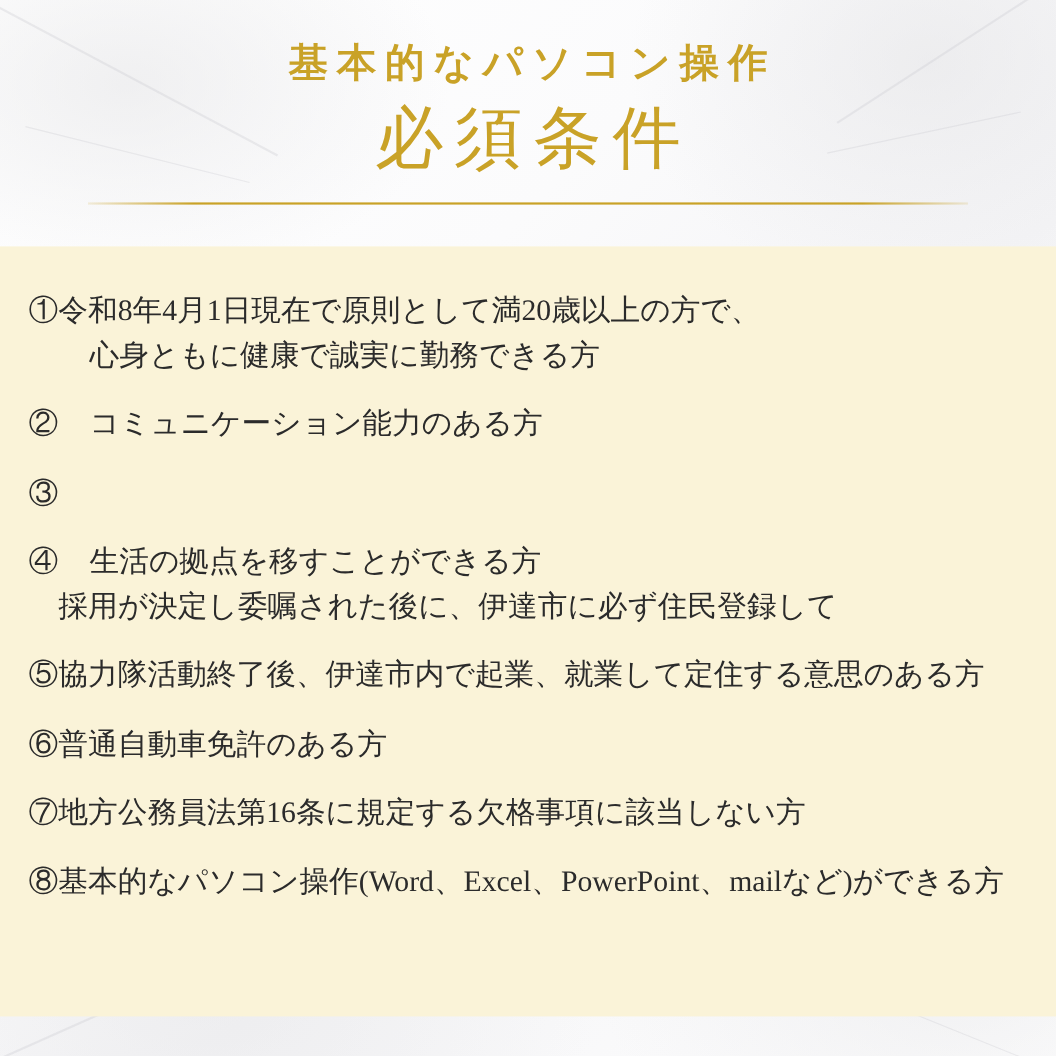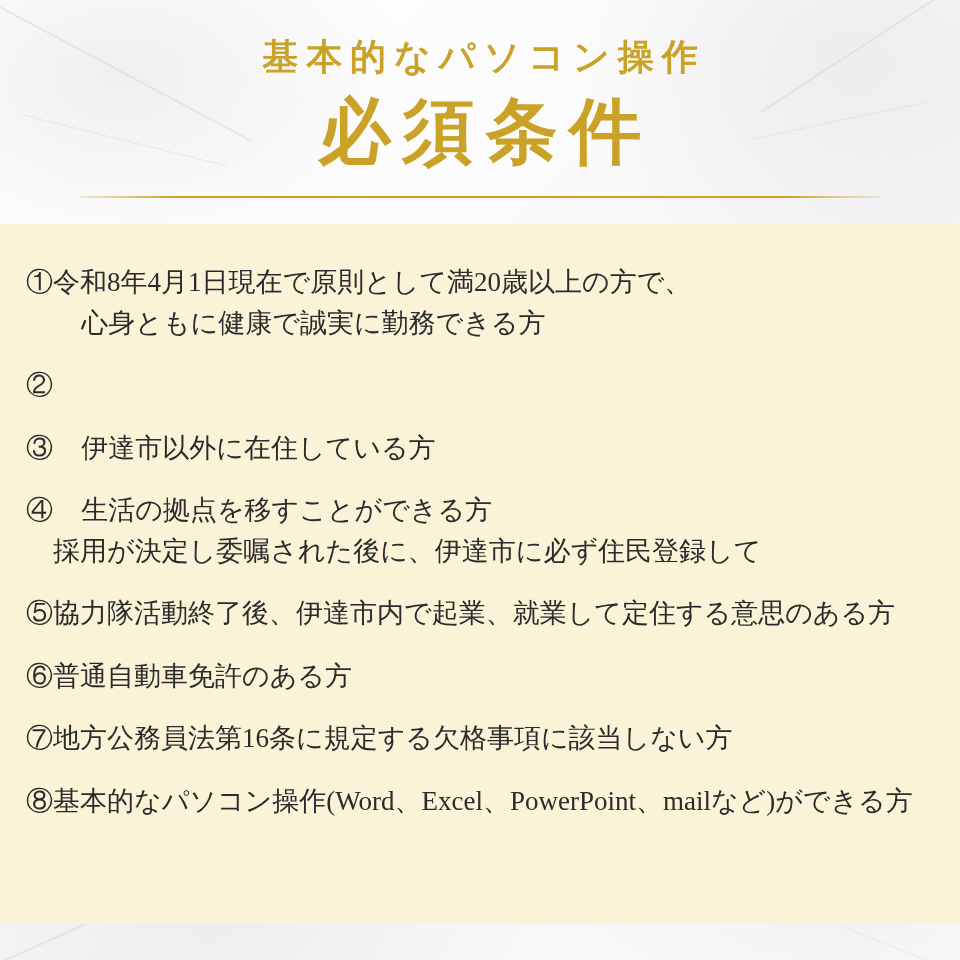--- a/index.html
+++ b/index.html
@@ -52,24 +52,24 @@
     font-size: 36px;
     letter-spacing: 0.22em;
     color: #c9a227;
     font-weight: 700;
     text-indent: 0.22em;
     line-height: 1.2;
   }
 
   .main-title {
     margin-top: 12px;
-    font-size: 72px;
+    font-size: 62px;
     letter-spacing: 0.16em;
     color: #c9a227;
-    font-weight: 700;
+    font-weight: 400;
     text-indent: 0.16em;
     line-height: 1.15;
   }
 
   .gold-rule {
     width: 800px;
     height: 2px;
     margin: 22px auto 0 auto;
     background: linear-gradient(90deg, rgba(201,162,39,0.15) 0%, #c9a227 12%, #c9a227 88%, rgba(201,162,39,0.15) 100%);
   }
@@ -136,27 +136,27 @@
       <div class="marker">①</div>
       <div class="lines">
         <div class="line">令和8年4月1日現在で原則として満20歳以上の方で、</div>
         <div class="line indent">心身ともに健康で誠実に勤務できる方</div>
       </div>
     </div>
 
     <div class="item">
       <div class="marker">②</div>
       <div class="lines">
+        <div class="line indent">コミュニケーション能力のある方</div>
       </div>
     </div>
 
     <div class="item">
       <div class="marker">③</div>
       <div class="lines">
-        <div class="line indent">伊達市以外に在住している方</div>
       </div>
     </div>
 
     <div class="item">
       <div class="marker">④</div>
       <div class="lines">
         <div class="line indent">生活の拠点を移すことができる方</div>
         <div class="line">採用が決定し委嘱された後に、伊達市に必ず住民登録して</div>
       </div>
     </div>

